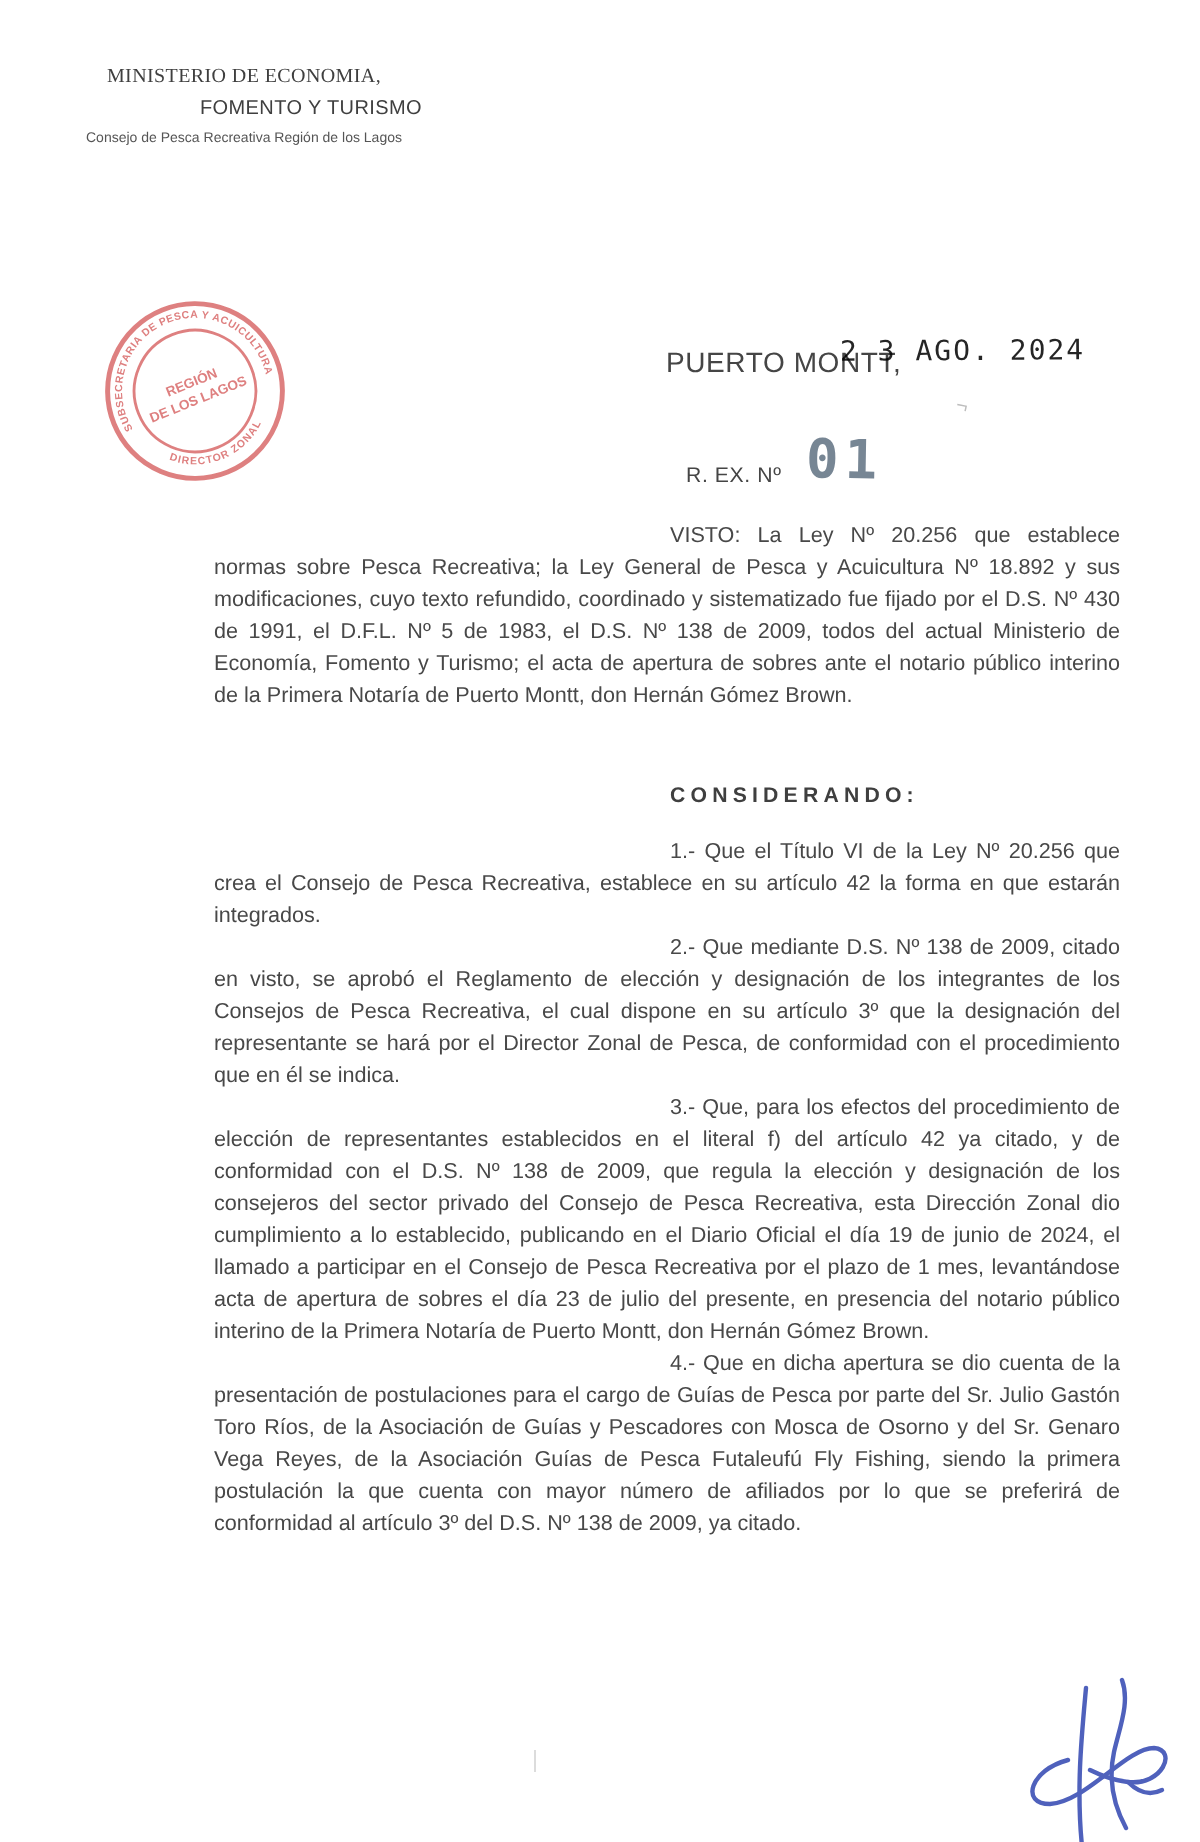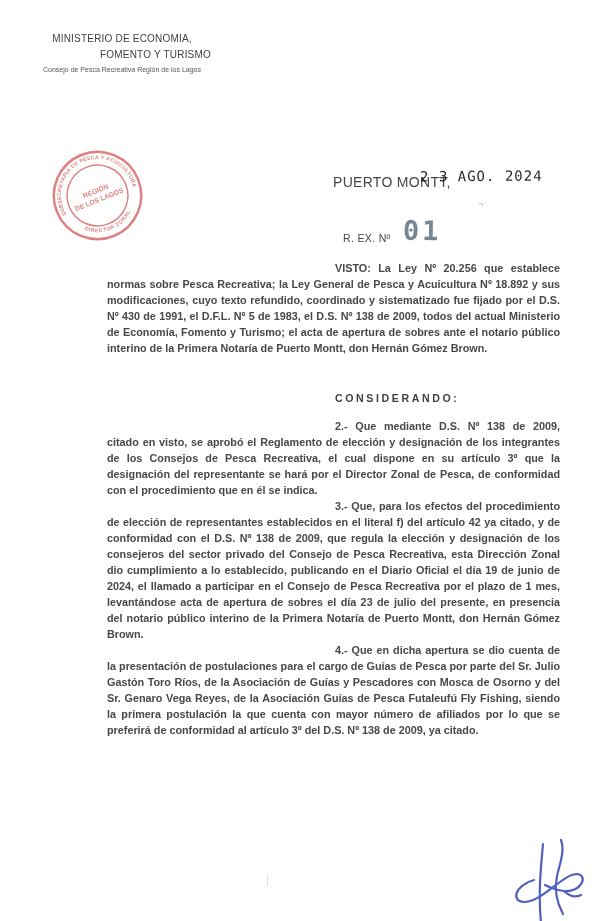--- a/index.html
+++ b/index.html
@@ -9,21 +9,21 @@
     background:#ffffff;
     overflow:hidden;
     font-family:"Liberation Sans","DejaVu Sans",sans-serif;
     color:#474747;
   }
   
   .letterhead{
     position:absolute;left:33px;top:30px;width:178px;
     text-align:center;color:#3f3f3f;
   }
-  .lh-1{font-size:10px;line-height:17px;letter-spacing:.2px;}
+  .lh-1{font-size:10px;line-height:17px;letter-spacing:.2px;font-family:Liberation Serif, serif;}
   .lh-2{font-size:10px;line-height:16px;letter-spacing:.2px;text-align:right;}
   .lh-3{font-size:10px;line-height:17px;font-weight:bold;text-decoration:underline;letter-spacing:.1px;}
   .lh-4{font-size:7px;line-height:14px;color:#555;}
   
   .doc-title{
     position:absolute;left:333px;top:98px;width:214px;
     font-size:10.6px;line-height:14.6px;
     text-align:justify;color:#4a4a4a;letter-spacing:.4px;
   }
   .doc-title::after{content:"";display:inline-block;width:100%;}
@@ -50,21 +50,21 @@
     letter-spacing:3px;opacity:.8;transform:rotate(1deg);
   }
   
   .ink-stamp{position:absolute;left:50px;top:148px;width:95px;height:95px;opacity:.85;}
   
   .body-text{
     position:absolute;left:107px;top:260px;width:453px;
     font-size:10.8px;line-height:16px;color:#484848;
   }
   .body-text p{
-    margin:0;text-align:justify;text-indent:228px;font-weight:bold;
+    margin:0;text-align:justify;text-indent:228px;
   }
   .p-visto{margin-top:8px;}
   .considerando{
     margin:34px 0 12px 228px;
     font-size:10.6px;font-weight:bold;letter-spacing:2.6px;color:#3f3f3f;
   }
   .p-1{margin-top:31px;}
   .p-2{margin-top:17px;}
   .p-3{margin-top:15px;}
   .p-4{margin-top:27px;}
@@ -110,20 +110,21 @@
         <textPath href="#arcBottom" startOffset="50%" text-anchor="middle">DIRECTOR ZONAL</textPath>
       </text>
       <text x="50" y="47.5" text-anchor="middle" font-size="7.2" font-weight="bold" font-family="Liberation Sans, sans-serif">REGIÓN</text>
       <text x="50" y="57" text-anchor="middle" font-size="7.2" font-weight="bold" font-family="Liberation Sans, sans-serif">DE LOS LAGOS</text>
     </g>
   </svg>
 
   <div class="body-text">
     <p class="p-visto">VISTO: La Ley Nº 20.256 que establece normas sobre Pesca Recreativa; la Ley General de Pesca y Acuicultura Nº 18.892 y sus modificaciones, cuyo texto refundido, coordinado y sistematizado fue fijado por el D.S. Nº 430 de 1991, el D.F.L. Nº 5 de 1983, el D.S. Nº 138 de 2009, todos del actual Ministerio de Economía, Fomento y Turismo; el acta de apertura de sobres ante el notario público interino de la Primera Notaría de Puerto Montt, don Hernán Gómez Brown.</p>
     <div class="considerando">CONSIDERANDO:</div>
+    <p class="p-1">1.- Que el Título VI de la Ley Nº 20.256 que crea el Consejo de Pesca Recreativa, establece en su artículo 42 la forma en que estarán integrados.</p>
     <p class="p-2">2.- Que mediante D.S. Nº 138 de 2009, citado en visto, se aprobó el Reglamento de elección y designación de los integrantes de los Consejos de Pesca Recreativa, el cual dispone en su artículo 3º que la designación del representante se hará por el Director Zonal de Pesca, de conformidad con el procedimiento que en él se indica.</p>
     <p class="p-3">3.- Que, para los efectos del procedimiento de elección de representantes establecidos en el literal f) del artículo 42 ya citado, y de conformidad con el D.S. Nº 138 de 2009, que regula la elección y designación de los consejeros del sector privado del Consejo de Pesca Recreativa, esta Dirección Zonal dio cumplimiento a lo establecido, publicando en el Diario Oficial el día 19 de junio de 2024, el llamado a participar en el Consejo de Pesca Recreativa por el plazo de 1 mes, levantándose acta de apertura de sobres el día 23 de julio del presente, en presencia del notario público interino de la Primera Notaría de Puerto Montt, don Hernán Gómez Brown.</p>
     <p class="p-4">4.- Que en dicha apertura se dio cuenta de la presentación de postulaciones para el cargo de Guías de Pesca por parte del Sr. Julio Gastón Toro Ríos, de la Asociación de Guías y Pescadores con Mosca de Osorno y del Sr. Genaro Vega Reyes, de la Asociación Guías de Pesca Futaleufú Fly Fishing, siendo la primera postulación la que cuenta con mayor número de afiliados por lo que se preferirá de conformidad al artículo 3º del D.S. Nº 138 de 2009, ya citado.</p>
   </div>
 
   <svg class="signature" viewBox="0 0 88 86">
     <g fill="none" stroke="#3c50b5" stroke-width="2.2" stroke-linecap="round" opacity="0.9">
       <path d="M 38,6 C 36,28 33,56 36,85"></path>
       <path d="M 56,2 C 60,13 55,25 52,38 C 49,52 52,65 58,76"></path>
       <path d="M 29,42 C 10,47 5,64 20,64 C 38,63 58,36 72,36 C 84,37 76,55 59,53 C 50,52 44,49 40,47"></path>

